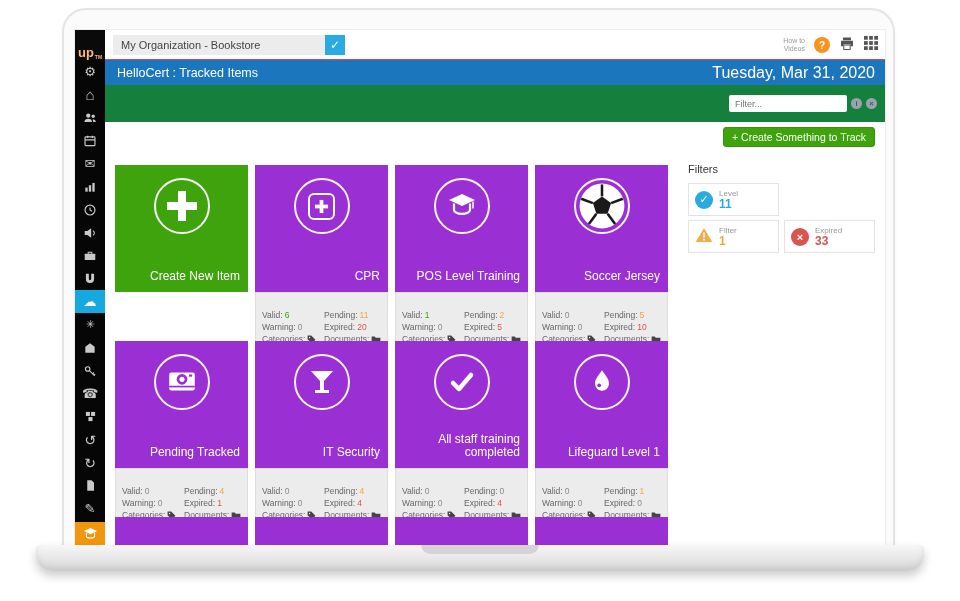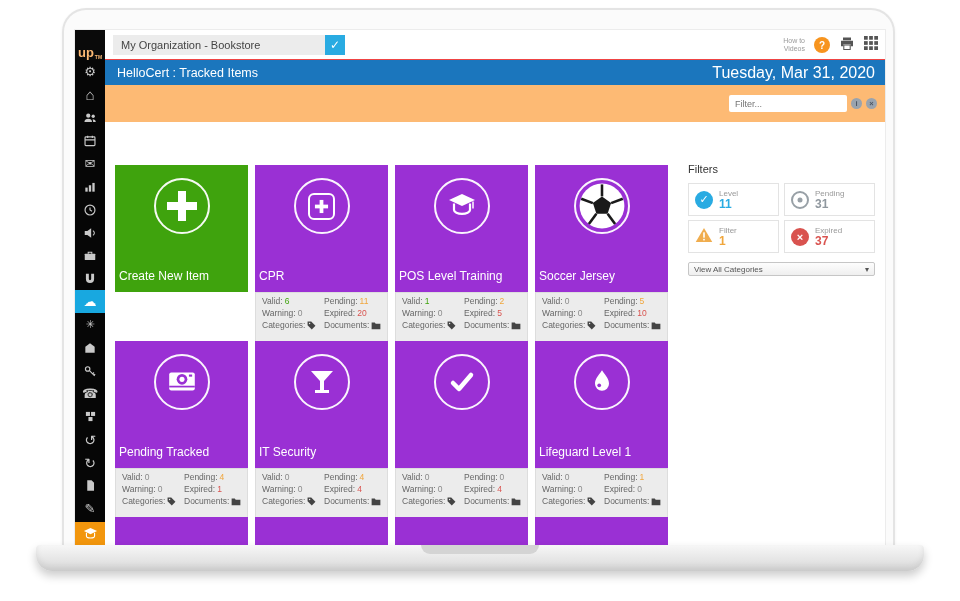--- a/index.html
+++ b/index.html
@@ -31,21 +31,21 @@
   .top-right{position:absolute;right:7px;top:0;height:30px;display:flex;align-items:center;gap:9px}
   .howto{font-size:7px;color:#9a9a9a;text-align:right;line-height:8px}
   .help{width:16px;height:16px;border-radius:50%;background:#f7941e;color:#fff;font-weight:bold;
         font-size:10px;display:flex;align-items:center;justify-content:center;cursor:pointer}
 
   
   .bluebar{position:absolute;left:30px;top:30px;width:780px;height:25px;background:#1b76bd;color:#fff;
            display:flex;align-items:center;justify-content:space-between;padding:0 10px 0 12px}
   .ptitle{font-size:12.5px}
   .pdate{font-size:16px}
-  .darkbar{position:absolute;left:30px;top:55px;width:780px;height:37px;background:#fdba74}
+  .darkbar{position:absolute;left:30px;top:55px;width:780px;height:37px;background:#15803d}
   .fwrap{position:absolute;right:8px;top:10px;display:flex;align-items:center;gap:4px}
   .finput{width:118px;height:17px;border:none;border-radius:2px;background:#fff;font-size:9px;
           padding:0 6px;color:#333;font-family:inherit}
   .mini{width:11px;height:11px;border-radius:50%;background:#99a3ae;color:#4b5563;font-size:7.5px;
         font-weight:bold;display:flex;align-items:center;justify-content:center;cursor:pointer}
   .create-btn{position:absolute;right:10px;top:97px;background:#3fa30d;border:1px solid #38930a;color:#fff;
               font-size:10.5px;padding:3px 8px;border-radius:3px;cursor:pointer;white-space:nowrap}
 
   
   .sidebar{position:absolute;left:0;top:30px;width:30px;height:485px;background:#060606;
@@ -57,23 +57,23 @@
   .sb.act-orange{background:#f2960d;color:#fff;margin-top:auto}
 
   
   .unit{position:absolute;width:133px}
   .face{width:133px;height:127px;background:#9a30d4;position:relative;display:flex;justify-content:center;cursor:pointer}
   .face.green{background:#3fa30d}
   .ring{position:absolute;top:13px;width:56px;height:56px;border:2px solid rgba(255,255,255,.95);
         border-radius:50%;display:flex;align-items:center;justify-content:center}
   .aid-box{width:27px;height:27px;border:2.5px solid #fff;border-radius:6px;display:flex;
            align-items:center;justify-content:center}
-  .ctitle{position:absolute;left:4px;right:8px;bottom:9px;color:#fff;font-size:12px;line-height:13px;text-align:left}
+  .ctitle{position:absolute;left:4px;right:8px;bottom:9px;color:#fff;font-size:12px;line-height:13px;text-align:right}
   .stats{position:absolute;top:127px;width:133px;height:58px;background:#ececec;border:1px solid #ddd;
-         padding:2px 6px;font-size:8.5px;color:#666}
+         padding:16px 6px;font-size:8.5px;color:#666}
   .srow{display:flex;height:12px;align-items:center}
   .pair{display:flex;align-items:center;gap:2px}
   .pair.l{width:62px;flex:none}
   .micon{display:block;cursor:pointer}
   .c-valid{color:#3fa30d}.c-pending{color:#f0a63c}
   .c-expired{color:#d9534f}.c-zero{color:#8a8a8a}
 
   
   .fil-title{position:absolute;left:613px;top:133px;font-size:11px;color:#333}
   .fbox{position:absolute;width:91px;height:33px;background:#fff;border:1px solid #e3e3e3;display:flex;
@@ -146,20 +146,21 @@
     </div>
 
     <div class="darkbar">
       <div class="fwrap">
         <input class="finput" placeholder="Filter..." style="">
         <div class="mini">i</div>
         <div class="mini">×</div>
       </div>
     </div>
 
+    <div class="create-btn">+ Create Something to Track</div>
 
     <div class="sidebar">
       <div class="sb">
           <span>⚙</span>
         </div>
       <div class="sb">
           <span style="font-size:15px">⌂</span>
         </div>
       <div class="sb">
           <span>
@@ -550,20 +551,21 @@
       </div>
     </div>
 
     <div class="unit" style="left:320px;top:311px">
       <div class="face">
         <div class="ring">
           <svg viewBox="0 0 30 30" width="30" height="30">
               <path d="M6 16l6 6L24 8" fill="none" stroke="#fff" stroke-width="4.5" stroke-linecap="round" stroke-linejoin="round"></path>
             </svg>
         </div>
+        <div class="ctitle">All staff training completed</div>
       </div>
       <div class="stats">
         <div class="srow">
           <span class="pair l">
               <span>Valid:</span>
               <span class="sval c-zero">0</span>
             </span>
           <span class="pair">
               <span>Pending:</span>
               <span class="sval c-zero">0</span>
@@ -659,53 +661,42 @@
         <div class="face"></div>
       </div>
 
     <div class="fil-title">Filters</div>
 
     <div class="fbox" style="left:613px;top:153px">
       <div class="fi-valid">✓</div>
       <div>
         <div class="lab">Level</div>
         <div class="val fv-blue">11</div>
-      </div>
-    </div>
-    <div class="fbox" style="left:709px;top:153px">
-      <div class="fi-pending"></div>
-      <div>
-        <div class="lab">Pending</div>
-        <div class="val fv-gray">31</div>
       </div>
     </div>
     <div class="fbox" style="left:613px;top:190px">
       <span>
         <svg viewBox="0 0 20 18" width="18" height="16">
             <path d="M10 1L19.3 17H.7z" fill="#f0ad4e"></path>
             <rect x="9.1" y="6" width="1.8" height="6" fill="#fff"></rect>
             <rect x="9.1" y="13.3" width="1.8" height="1.8" fill="#fff"></rect>
           </svg>
       </span>
       <div>
         <div class="lab">Filter</div>
         <div class="val fv-orange">1</div>
       </div>
     </div>
     <div class="fbox" style="left:709px;top:190px">
       <div class="fi-expired">×</div>
       <div>
         <div class="lab">Expired</div>
-        <div class="val fv-red">37</div>
-      </div>
-    </div>
-
-    <div class="cat-dd">
-      <span>View All Categories</span>
-      <span>▾</span>
-    </div>
+        <div class="val fv-red">33</div>
+      </div>
+    </div>
+
 
   </div>
 
   <div class="base">
     <div class="notch"></div>
   </div>
 </div>
 
 </body></html>

